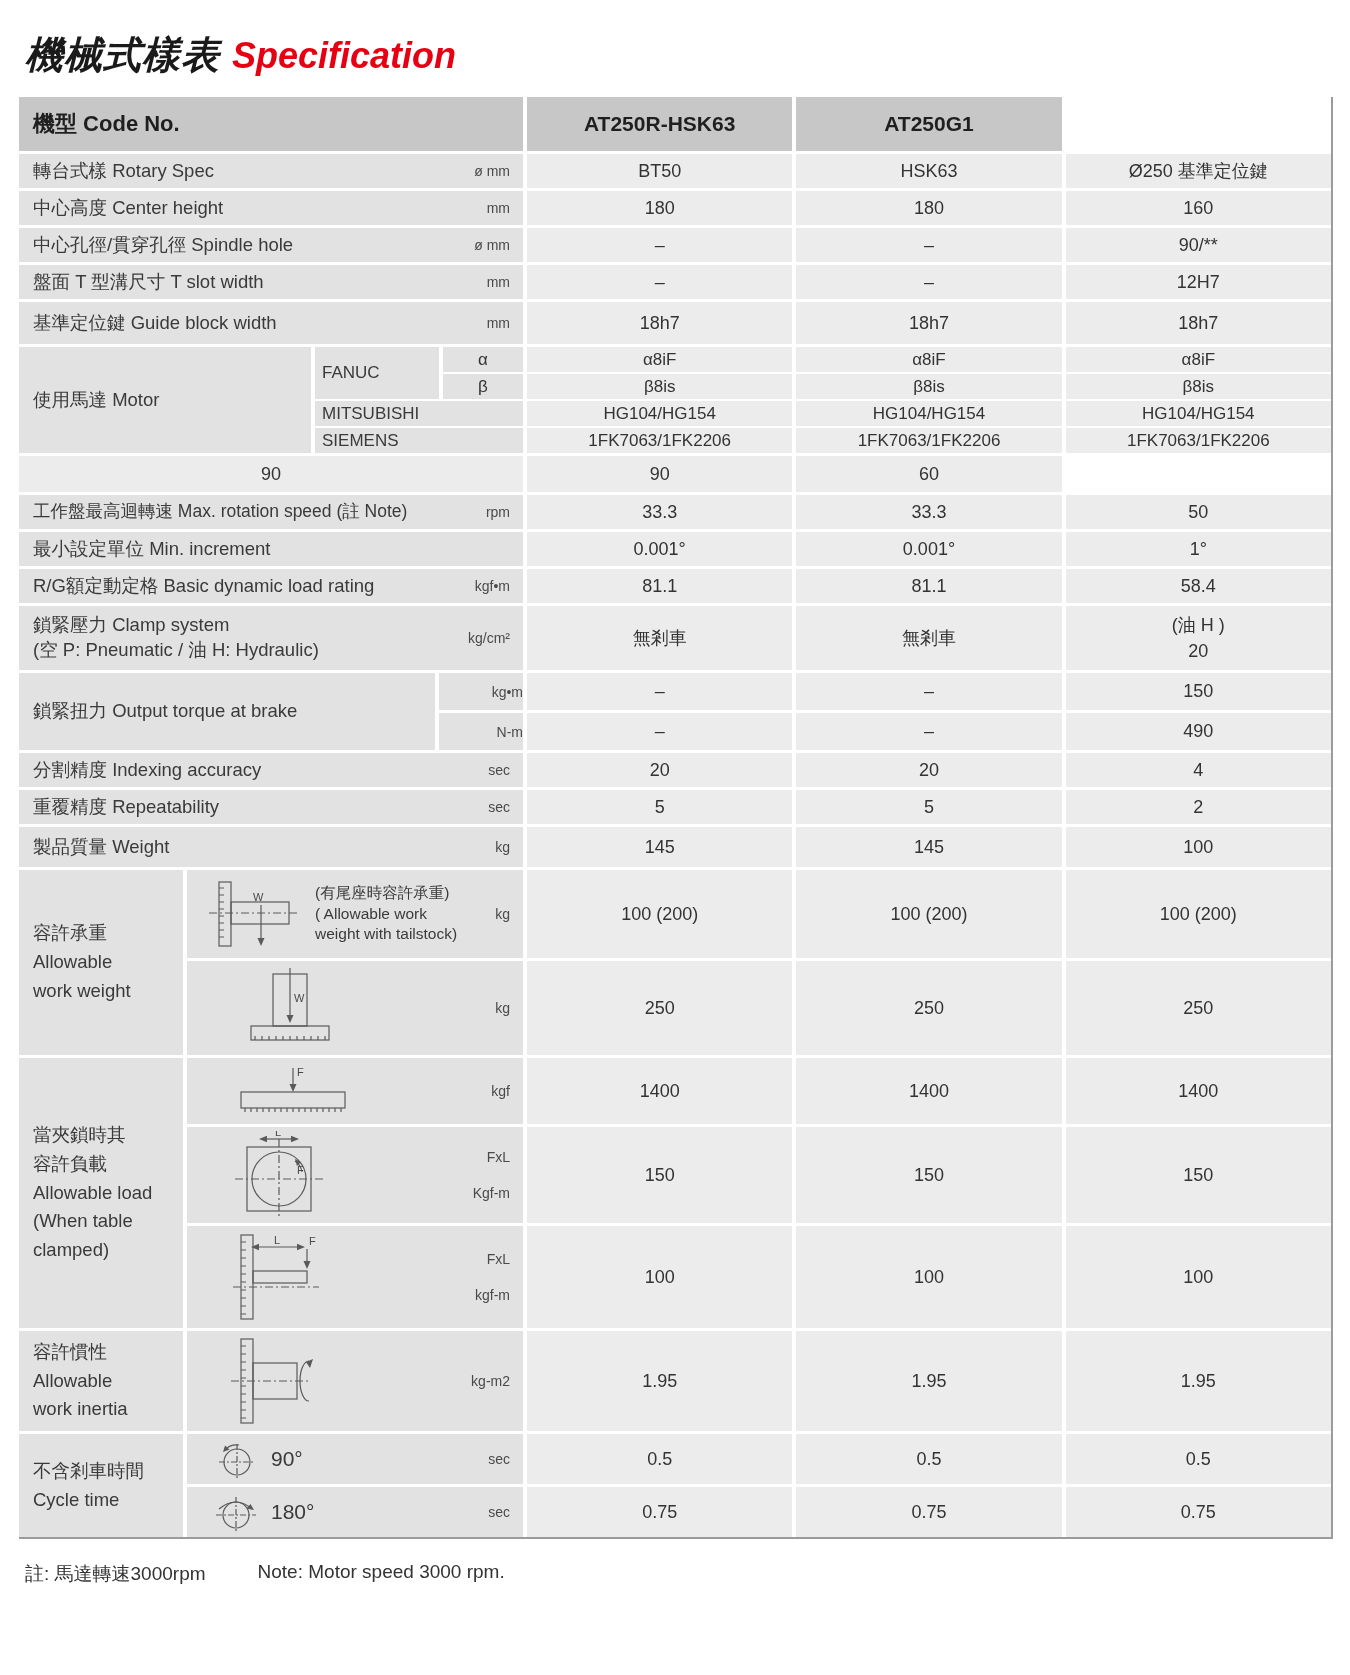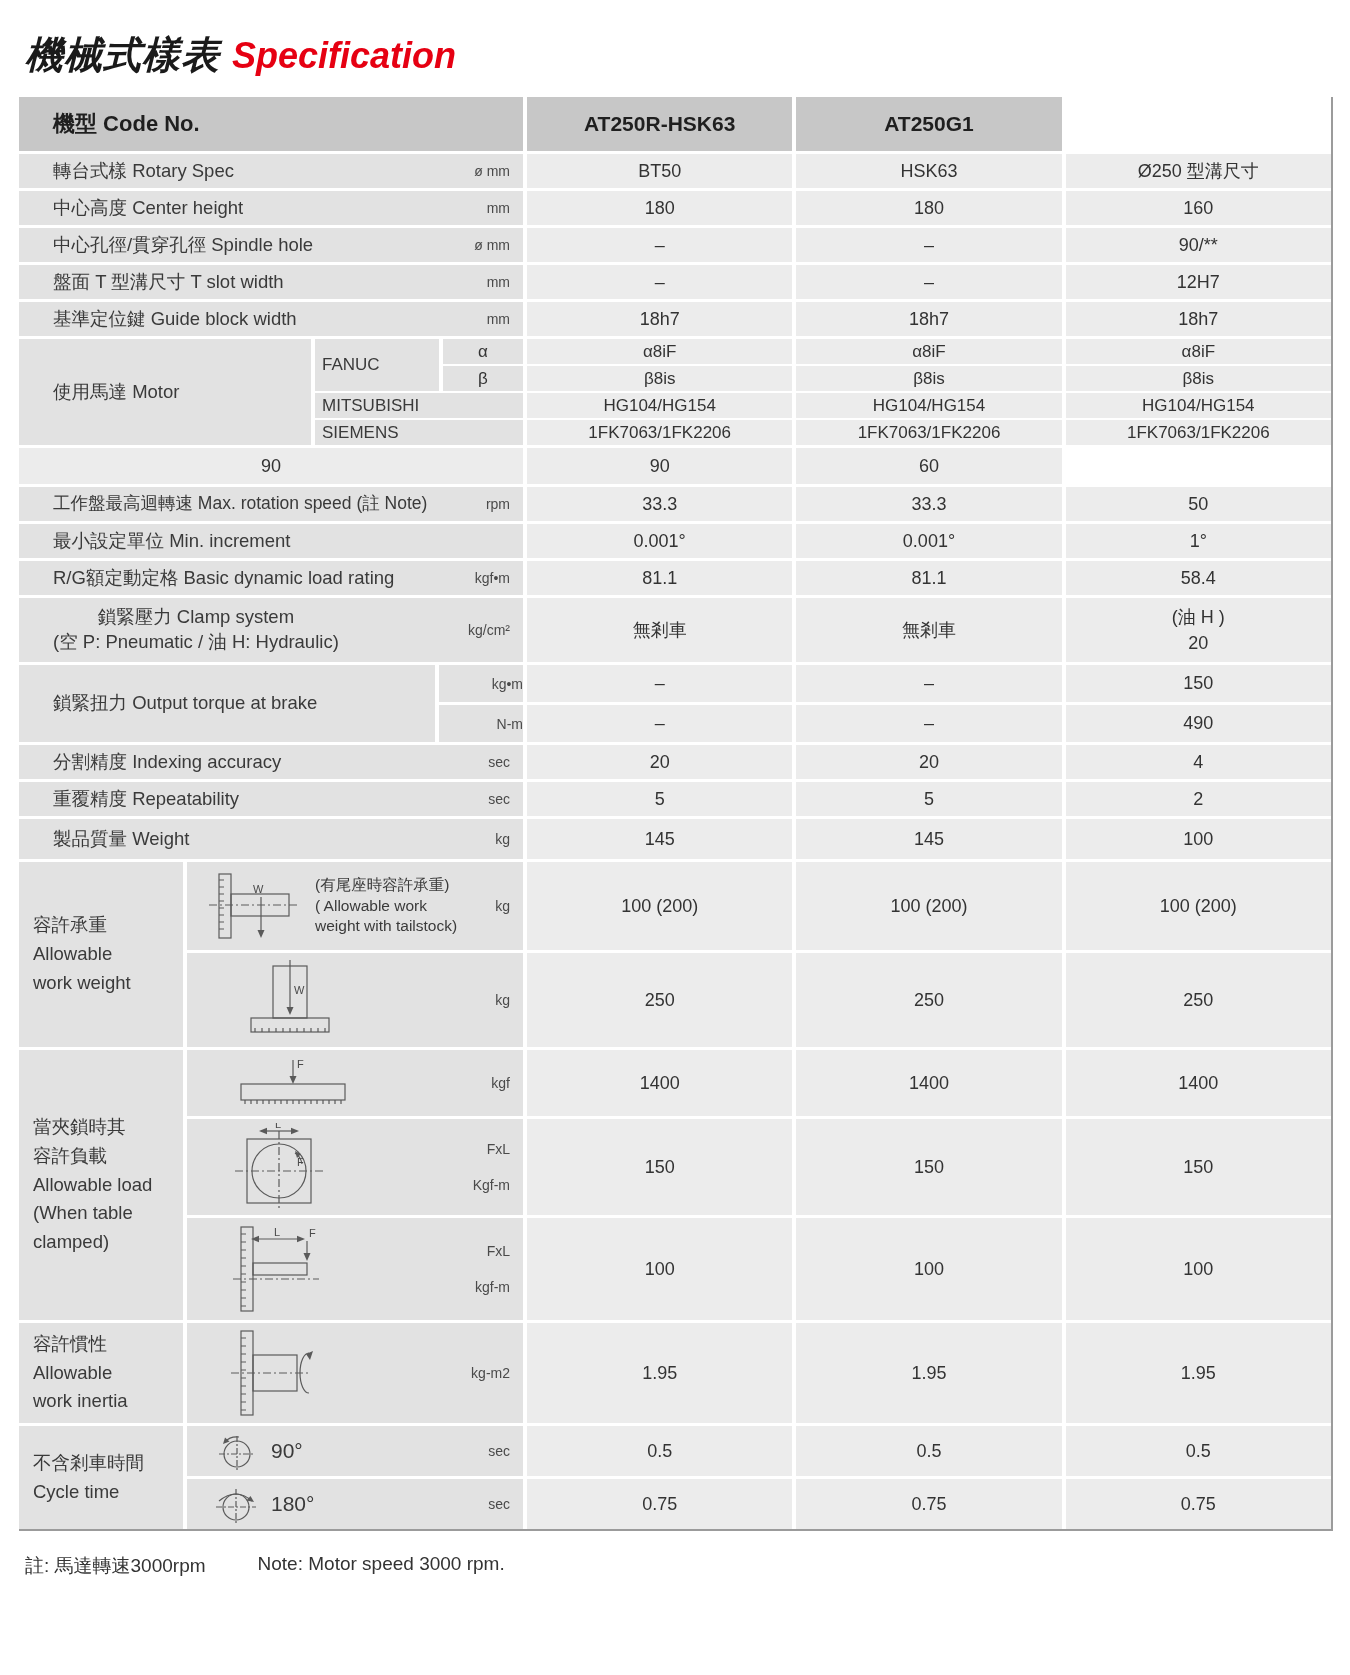--- a/index.html
+++ b/index.html
@@ -10,21 +10,21 @@
   }
   .title{padding:30px 0 16px 25px;display:flex;align-items:baseline;gap:12px;}
   .title .zh{font-size:38px;font-weight:bold;font-style:italic;color:#1a1a1a;letter-spacing:1px;}
   .title .en{font-size:36px;font-weight:bold;font-style:italic;color:#e60012;letter-spacing:0px;}
 
   .spec-table{width:1312px;margin-left:19px;border-right:2px solid #9b9b9b;border-bottom:2px solid #9b9b9b;}
   .row{display:grid;grid-template-columns:504px repeat(3,1fr);column-gap:4px;margin-bottom:3px;}
   .row:last-child{margin-bottom:0;}
   .cell{background:#ececec;display:flex;align-items:center;justify-content:center;font-size:18px;color:#333;min-height:0;}
   .lbl{background:#e2e2e2;justify-content:space-between;padding:0 13px 0 14px;}
-  .lbl .t{font-size:18.5px;color:#3a3a3a;text-align:center;line-height:1.35;margin-left:20px;}
+  .lbl .t{font-size:18.5px;color:#3a3a3a;text-align:left;line-height:1.35;}
   .lbl .u{font-size:14px;color:#4a4a4a;margin-left:8px;white-space:nowrap;}
   .hdr{height:54px;}
   .hdr .cell{background:#c7c7c7;font-weight:bold;font-size:21px;color:#1f1f1f;}
   .hdr .lbl{background:#c7c7c7;justify-content:flex-start;}
   .hdr .lbl .t{font-size:22px;font-weight:bold;color:#1f1f1f;}
   .brand{justify-content:flex-start;padding-left:7px;font-size:17px;color:#3a3a3a;background:#e2e2e2;}
   .unit-cell{background:#e2e2e2;justify-content:flex-end;font-size:14px;color:#4a4a4a;}
   .greek{background:#e2e2e2;font-size:17px;}
   .diag{background:#e2e2e2;position:relative;justify-content:flex-start;padding-left:18px;}
   .diag .du{position:absolute;right:13px;top:50%;transform:translateY(-50%);font-size:14px;color:#4a4a4a;text-align:right;line-height:2.6;}
@@ -57,21 +57,21 @@
       <div class="cell">AT250G1</div>
     </div>
 
     <div class="row" style="height:34px">
       <div class="cell lbl">
           <span class="t">轉台式樣 Rotary Spec</span>
           <span class="u">ø mm</span>
         </div>
       <div class="cell">BT50</div>
       <div class="cell">HSK63</div>
-      <div class="cell">Ø250 型溝尺寸</div>
+      <div class="cell">Ø250 基準定位鍵</div>
     </div>
 
     <div class="row" style="height:34px">
       <div class="cell lbl">
           <span class="t">中心高度 Center height</span>
           <span class="u">mm</span>
         </div>
       <div class="cell">180</div>
       <div class="cell">180</div>
       <div class="cell">160</div>
@@ -90,21 +90,21 @@
     <div class="row" style="height:34px">
       <div class="cell lbl">
           <span class="t">盤面 T 型溝尺寸 T slot width</span>
           <span class="u">mm</span>
         </div>
       <div class="cell">–</div>
       <div class="cell">–</div>
       <div class="cell">12H7</div>
     </div>
 
-    <div class="row" style="height:34px">
+    <div class="row" style="height:42px">
       <div class="cell lbl">
           <span class="t">基準定位鍵 Guide block width</span>
           <span class="u">mm</span>
         </div>
       <div class="cell">18h7</div>
       <div class="cell">18h7</div>
       <div class="cell">18h7</div>
     </div>
 
     <div class="row" style="display:grid;grid-template-columns:292px 124px 80px repeat(3,1fr);grid-template-rows:25px 25px 25px 25px;gap:2px 4px;">

